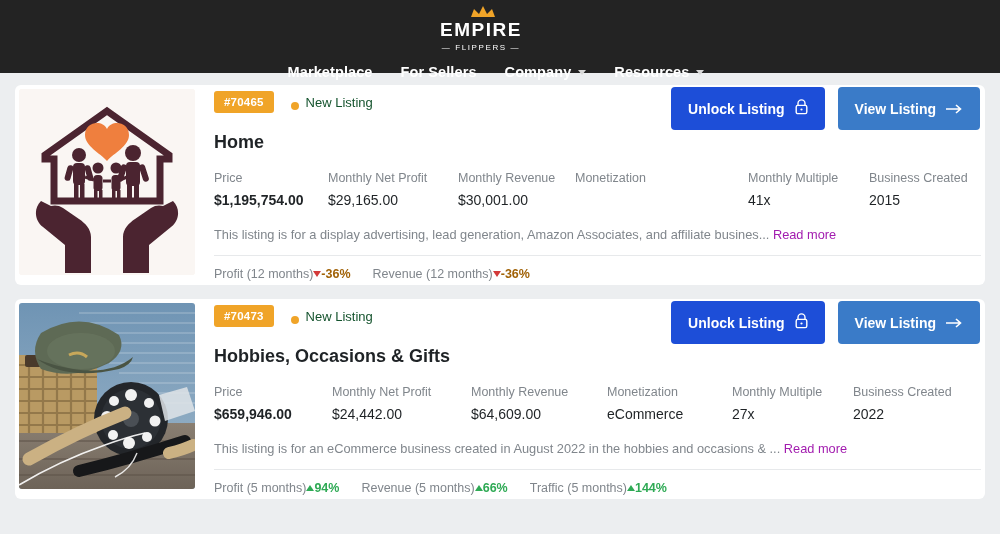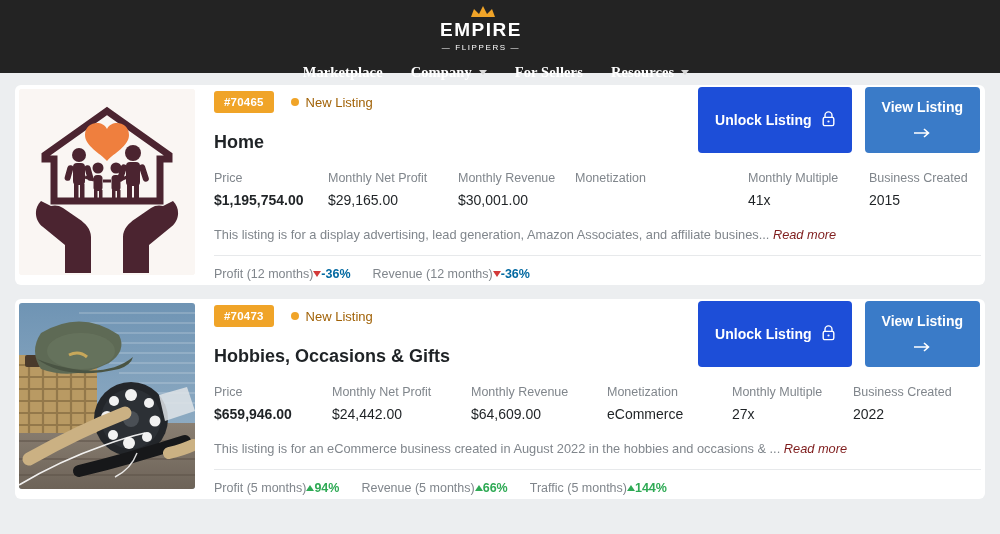--- a/index.html
+++ b/index.html
@@ -26,21 +26,20 @@
     flex: 0 0 auto;
     margin-right: 30px;
   }
   .logo svg { display: block; }
 
   .nav {
     display: flex;
     align-items: center;
     gap: 28px;
     height: 100%;
-    font-family: Liberation Serif, serif;
   }
   .nav-item {
     color: #ffffff;
     font-size: 14.5px;
     font-weight: bold;
     letter-spacing: .1px;
     display: flex;
     align-items: center;
     gap: 7px;
     position: relative;
@@ -129,24 +128,24 @@
     background: #f0a428;
     color: #ffffff;
     font-size: 11.5px;
     font-weight: bold;
     padding: 5px 10px;
     border-radius: 3px;
     letter-spacing: .2px;
   }
   .status {
     display: flex;
-    align-items: center;
+    align-items: flex-end;
     gap: 7px;
     margin-left: 17px;
-    color: #a16207;
+    color: #14532d;
     font-size: 13px;
   }
   .dot {
     width: 8px; height: 8px;
     border-radius: 50%;
     background: #f0a428;
     display: inline-block;
   }
 
   .actions {
@@ -164,21 +163,21 @@
     font-weight: bold;
     padding: 12px 17px;
     display: flex;
     align-items: center;
     gap: 10px;
     cursor: pointer;
     font-family: inherit;
     white-space: nowrap;
   }
   .btn-unlock { background: #1d4ed8; }
-  .btn-view   { background: #3a7bc8; flex-direction: column; }
+  .btn-view   { background: #3a7bc8; }
 
   .title {
     font-size: 18px;
     font-weight: bold;
     color: #1f2326;
     margin-top: 17px;
   }
 
   .metrics {
     display: flex;
@@ -199,24 +198,23 @@
   .metric.price .value { font-weight: bold; }
 
   .desc {
     margin-top: 19px;
     font-size: 12.8px;
     color: #80868c;
     white-space: nowrap;
     overflow: hidden;
   }
   .readmore {
-    color: #7f1d1d;
+    color: #a21caf;
     text-decoration: none;
     cursor: pointer;
-    font-style: italic;
   }
 
   .divider {
     margin-top: 13px;
     border-top: 1px solid #e7e9eb;
   }
 
   .stats {
     display: flex;
     gap: 22px;
@@ -235,21 +233,21 @@
     border-left: 4.5px solid transparent;
     border-right: 4.5px solid transparent;
     border-top: 6px solid #d33a3a;
   }
   .tri-up {
     width: 0; height: 0;
     border-left: 4.5px solid transparent;
     border-right: 4.5px solid transparent;
     border-bottom: 6px solid #2faa55;
   }
-  .neg { color: #0369a1; }
+  .neg { color: #a16207; }
   .pos { color: #2faa55; }
 </style>
 </head>
 <body>
 
 <div class="header">
 
   <div class="logo">
     <svg viewBox="0 0 96 56" xmlns="http://www.w3.org/2000/svg" aria-hidden="true">
       <path d="M38 17 L41 9 L46 14 L50 6 L54 14 L59 9 L62 17 Z" fill="#f0a428"></path>
@@ -257,25 +255,25 @@
       <text x="48" y="50" font-family="Liberation Sans, sans-serif" font-size="8" fill="#ffffff" text-anchor="middle" letter-spacing="1.6">— FLIPPERS —</text>
     </svg>
   </div>
 
   <div class="nav">
     <div class="nav-item active">
       <span>Marketplace</span>
       <span class="nav-underline"></span>
     </div>
     <div class="nav-item">
+      <span>For Sellers</span>
+    </div>
+    <div class="nav-item">
       <span>Company</span>
       <span class="caret"></span>
-    </div>
-    <div class="nav-item">
-      <span>For Sellers</span>
     </div>
     <div class="nav-item">
       <span>Resources</span>
       <span class="caret"></span>
     </div>
   </div>
 
   <div class="header-right">
     <div class="login">
       <span>

